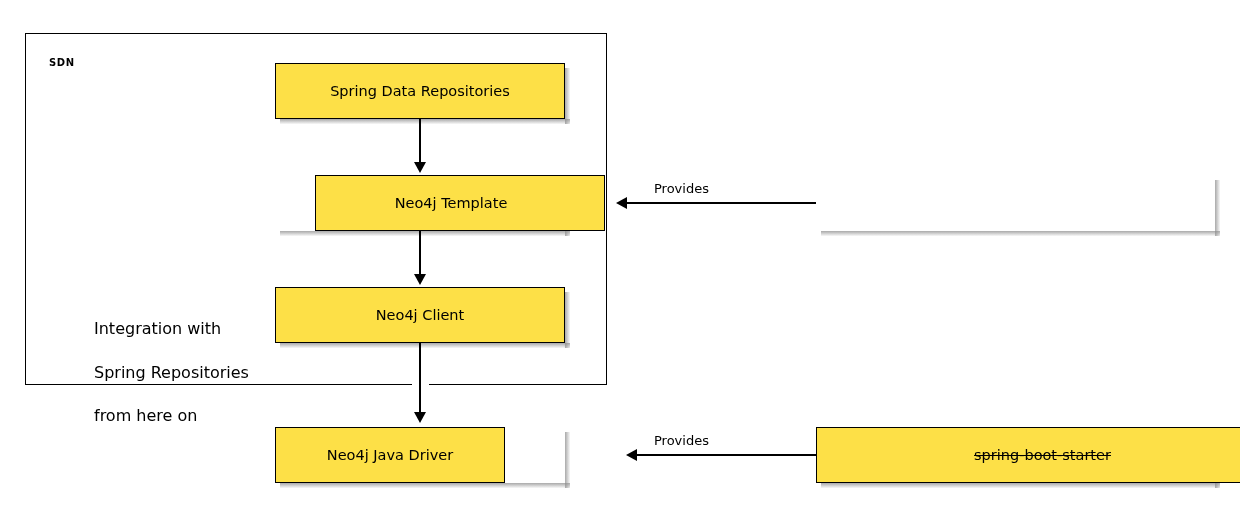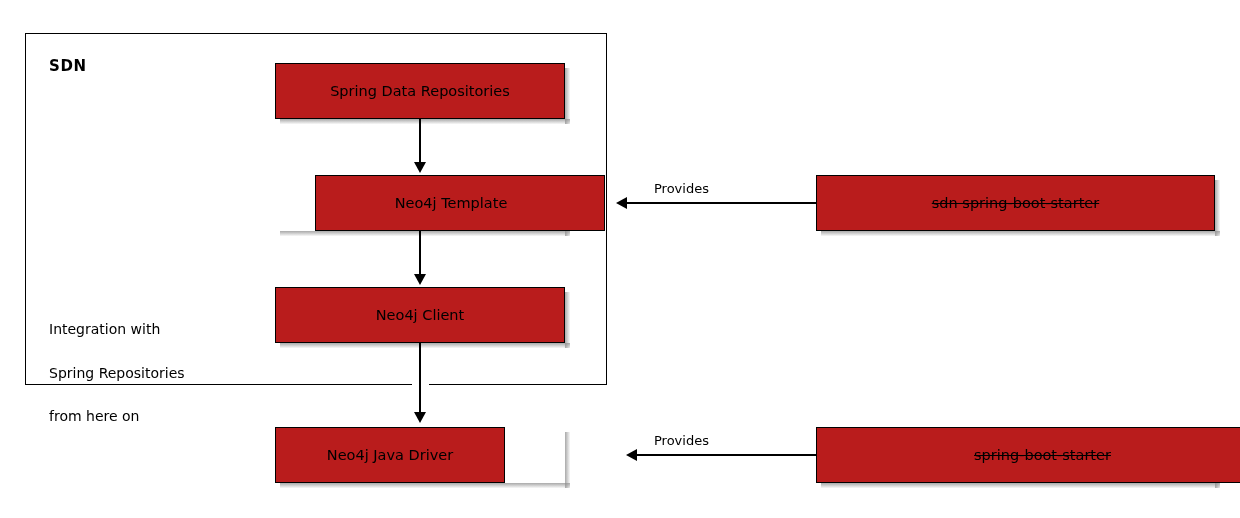--- a/index.html
+++ b/index.html
@@ -26,37 +26,37 @@
 
   
   .package {
     position: absolute;
     box-sizing: border-box;
     border: 1.6px solid #000000;
     background: transparent;
   }
   .package-label {
     position: absolute;
-    font-size: 15px;
+    font-size: 10px;
     font-weight: bold;
     letter-spacing: 0.6px;
     white-space: nowrap;
   }
   
   .border-gap {
     position: absolute;
     background: #ffffff;
   }
 
   
   .node {
     position: absolute;
     box-sizing: border-box;
     border: 1.6px solid #000000;
-    background: #b91c1c;
+    background: #fde047;
     display: flex;
     align-items: center;
     justify-content: center;
   }
   .node-shadow {
     position: absolute;
     background: #c8c8c8;
     background: linear-gradient(to bottom, rgba(140,140,140,0.75), rgba(200,200,200,0.12));
     z-index: 0;
   }
@@ -110,23 +110,24 @@
   .edge-label {
     position: absolute;
     font-size: 13px;
     white-space: nowrap;
     background: transparent;
   }
 
   
   .note-text {
     position: absolute;
-    font-size: 14px;
+    font-size: 16px;
     line-height: 14.5px;
     white-space: pre;
+    margin-left: 45px;
   }
 </style>
 </head>
 <body>
 
 <div id="canvas">
 
   <div class="package" style="left:25px; top:33px; width:582px; height:352px;"></div>
 
   <div class="package-label" style="left:49px; top:57px;">SDN</div>
@@ -167,23 +168,20 @@
   <div class="arrow-down" style="left:414px; top:412px;"></div>
 
   <div class="node-shadow" style="left:280px; top:483px; width:290px; height:5px;"></div>
   <div class="node-shadow side" style="left:565px; top:432px; width:5px; height:56px;"></div>
   <div class="node" style="left:275px; top:427px; width:230px; height:56px;">
     <span class="node-label">Neo4j Java Driver</span>
   </div>
 
   <div class="node-shadow" style="left:821px; top:231px; width:399px; height:5px;"></div>
   <div class="node-shadow side" style="left:1215px; top:180px; width:5px; height:56px;"></div>
-  <div class="node" style="left:816px; top:175px; width:399px; height:56px;">
-    <span class="node-label strike">sdn spring-boot-starter</span>
-  </div>
 
   <div class="h-line" style="left:626px; top:202px; width:190px; height:1.6px;"></div>
   <div class="arrow-left" style="left:616px; top:197px;"></div>
   <div class="edge-label" style="left:654px; top:181px;">Provides</div>
 
   <div class="node-shadow" style="left:821px; top:483px; width:399px; height:5px;"></div>
   <div class="node-shadow side" style="left:1215px; top:432px; width:5px; height:56px;"></div>
   <div class="node" style="left:816px; top:427px; width:453px; height:56px;">
     <span class="node-label strike">spring-boot-starter</span>
   </div>

